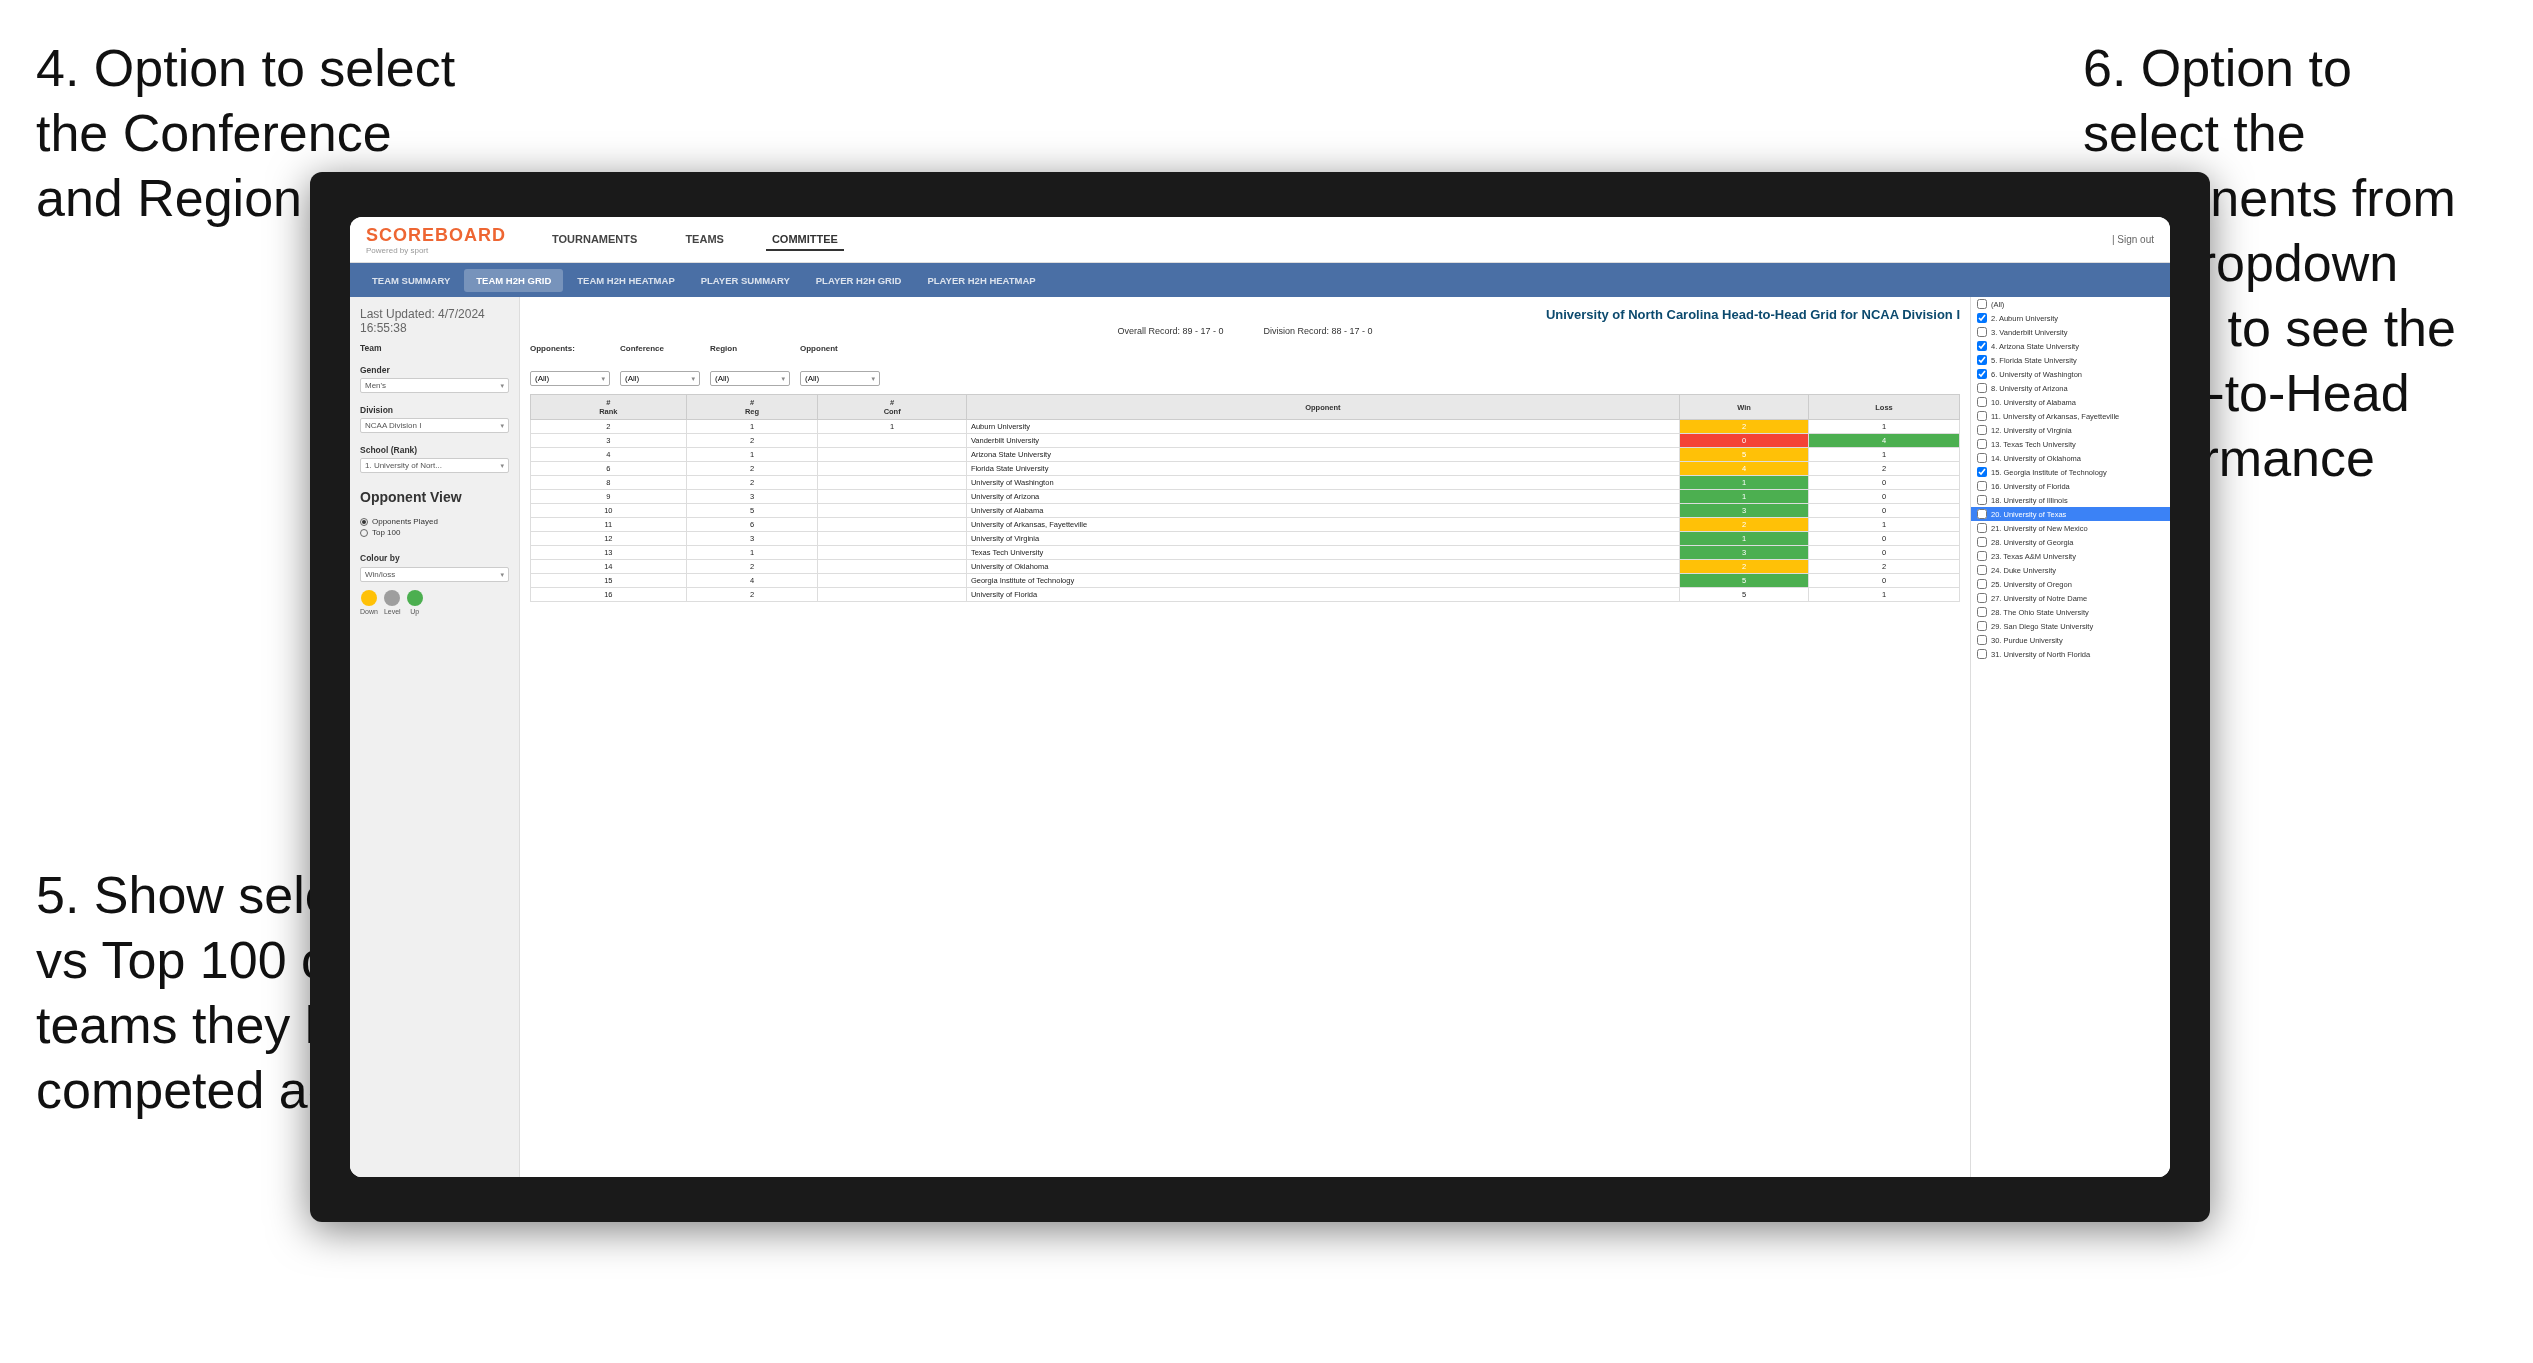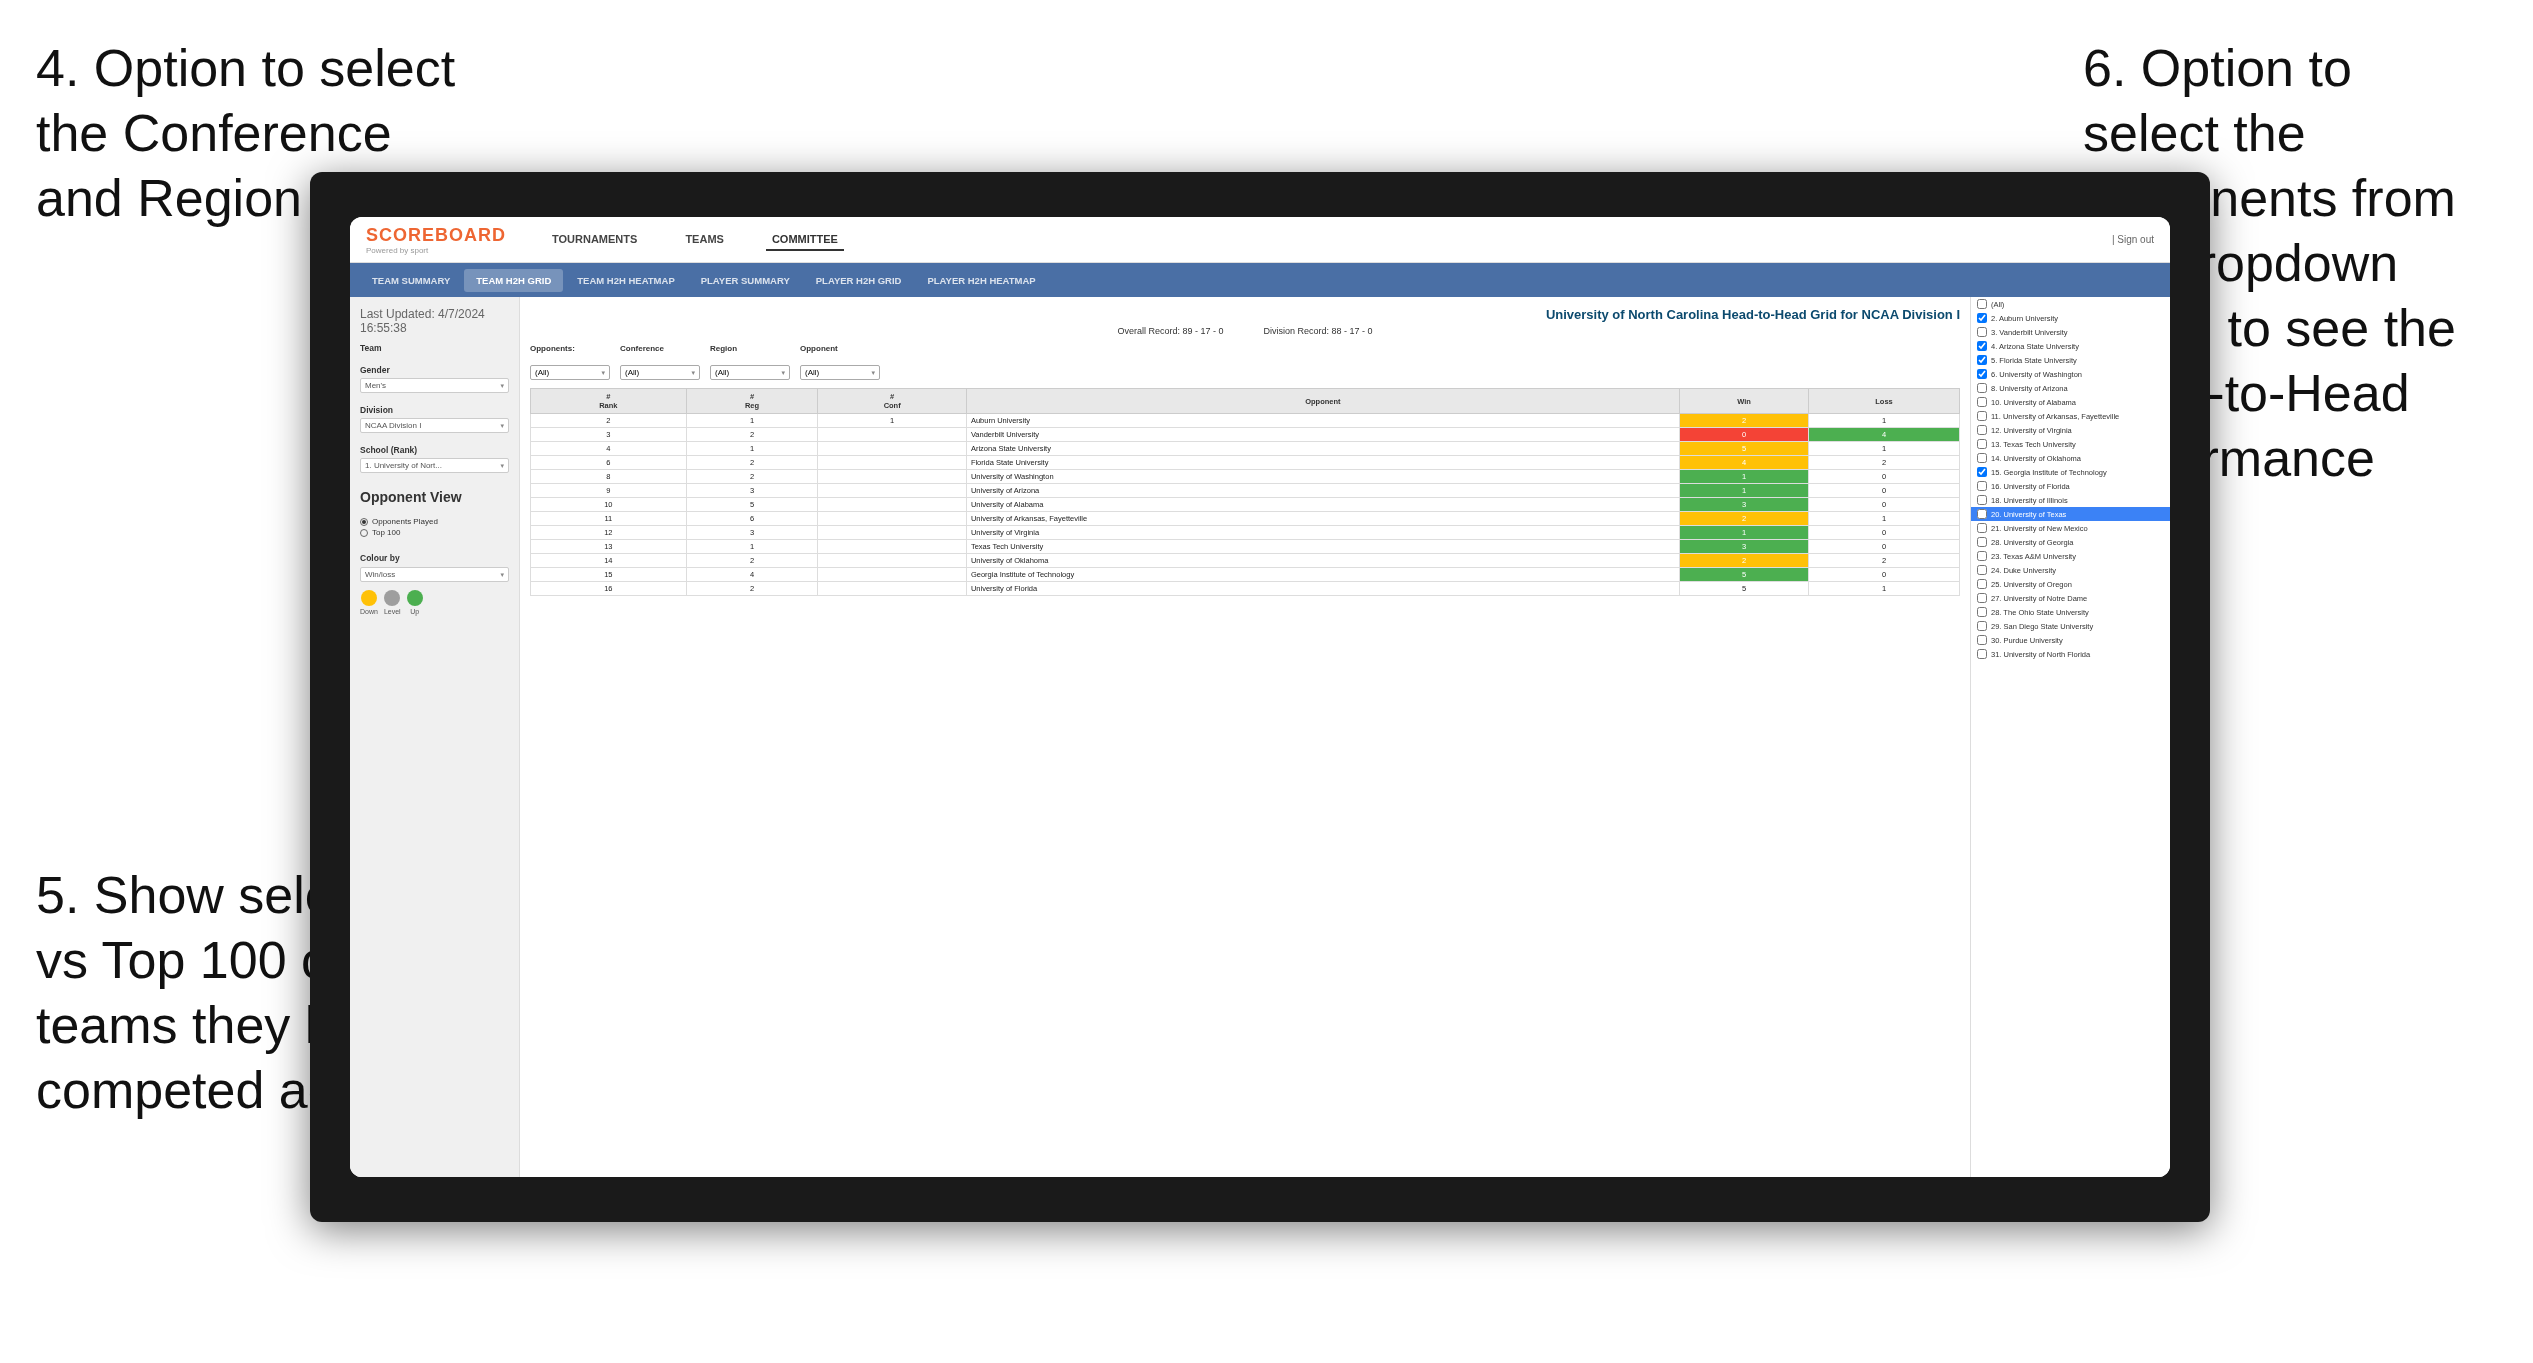--- a/index.html
+++ b/index.html
@@ -266,21 +266,21 @@
     .filters-row {
       display: flex;
       gap: 10px;
       margin-bottom: 8px;
       align-items: flex-end;
     }
 
     .filter-group {
       display: flex;
       flex-direction: column;
-      gap: 12px;
+      gap: 18px;
     }
 
     .filter-label {
       font-size: 8px;
       font-weight: 600;
       color: #333;
     }
 
     .filter-select {
       font-size: 8px;

